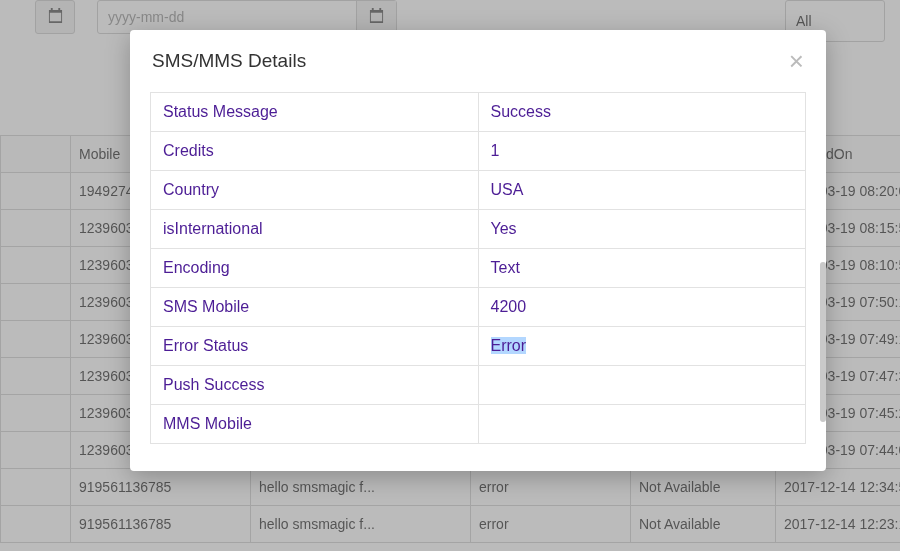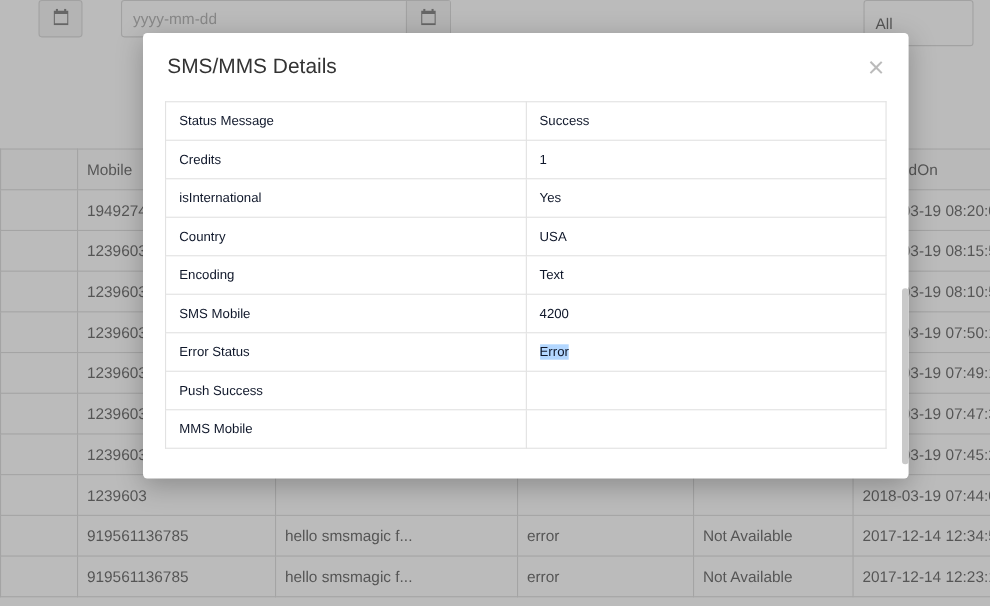--- a/index.html
+++ b/index.html
@@ -42,21 +42,21 @@
     .date-input {
       flex: 0 0 300px;
       height: 34px;
       border: 1px solid #ccc;
       border-radius: 3px;
       background: #fff;
       display: flex;
       align-items: center;
       justify-content: space-between;
       padding: 0 0 0 10px;
-      margin-left: 25px;
+      margin-left: 12px;
     }
     .date-input .cal-addon {
       width: 40px;
       height: 100%;
       border-left: 1px solid #ccc;
       background: #f0f0f0;
       display: flex;
       align-items: center;
       justify-content: center;
     }
@@ -133,22 +133,22 @@
 
     table.detail {
       width: calc(100% - 40px);
       margin: 0 20px 0 20px;
       border-collapse: collapse;
       border: 1px solid #e2e2e2;
     }
     table.detail td {
       border: 1px solid #e2e2e2;
       padding: 10px 12px;
-      font-size: 12px;
-      color: #0f172a;
+      font-size: 16px;
+      color: #4c1d95;
       vertical-align: middle;
       height: 35px;
     }
     table.detail td:first-child { width: 50%; }
     .muted { color: #aaa; }
     .sel {
       background: #b3d7ff;
     }
 
     .scroll-hint {
@@ -314,28 +314,28 @@
     <tbody>
         <tr>
       <td>Status Message</td>
       <td>Success</td>
     </tr>
     <tr>
       <td>Credits</td>
       <td>1</td>
     </tr>
     <tr>
+      <td>Country</td>
+      <td class="muted">USA</td>
+    </tr>
+    <tr>
       <td>isInternational</td>
       <td class="muted">Yes</td>
     </tr>
     <tr>
-      <td>Country</td>
-      <td class="muted">USA</td>
-    </tr>
-    <tr>
       <td>Encoding</td>
       <td>Text</td>
     </tr>
     <tr>
       <td>SMS Mobile</td>
       <td>4200</td>
     </tr>
     <tr>
       <td>Error Status</td>
       <td><span class="sel">Error</span></td>

